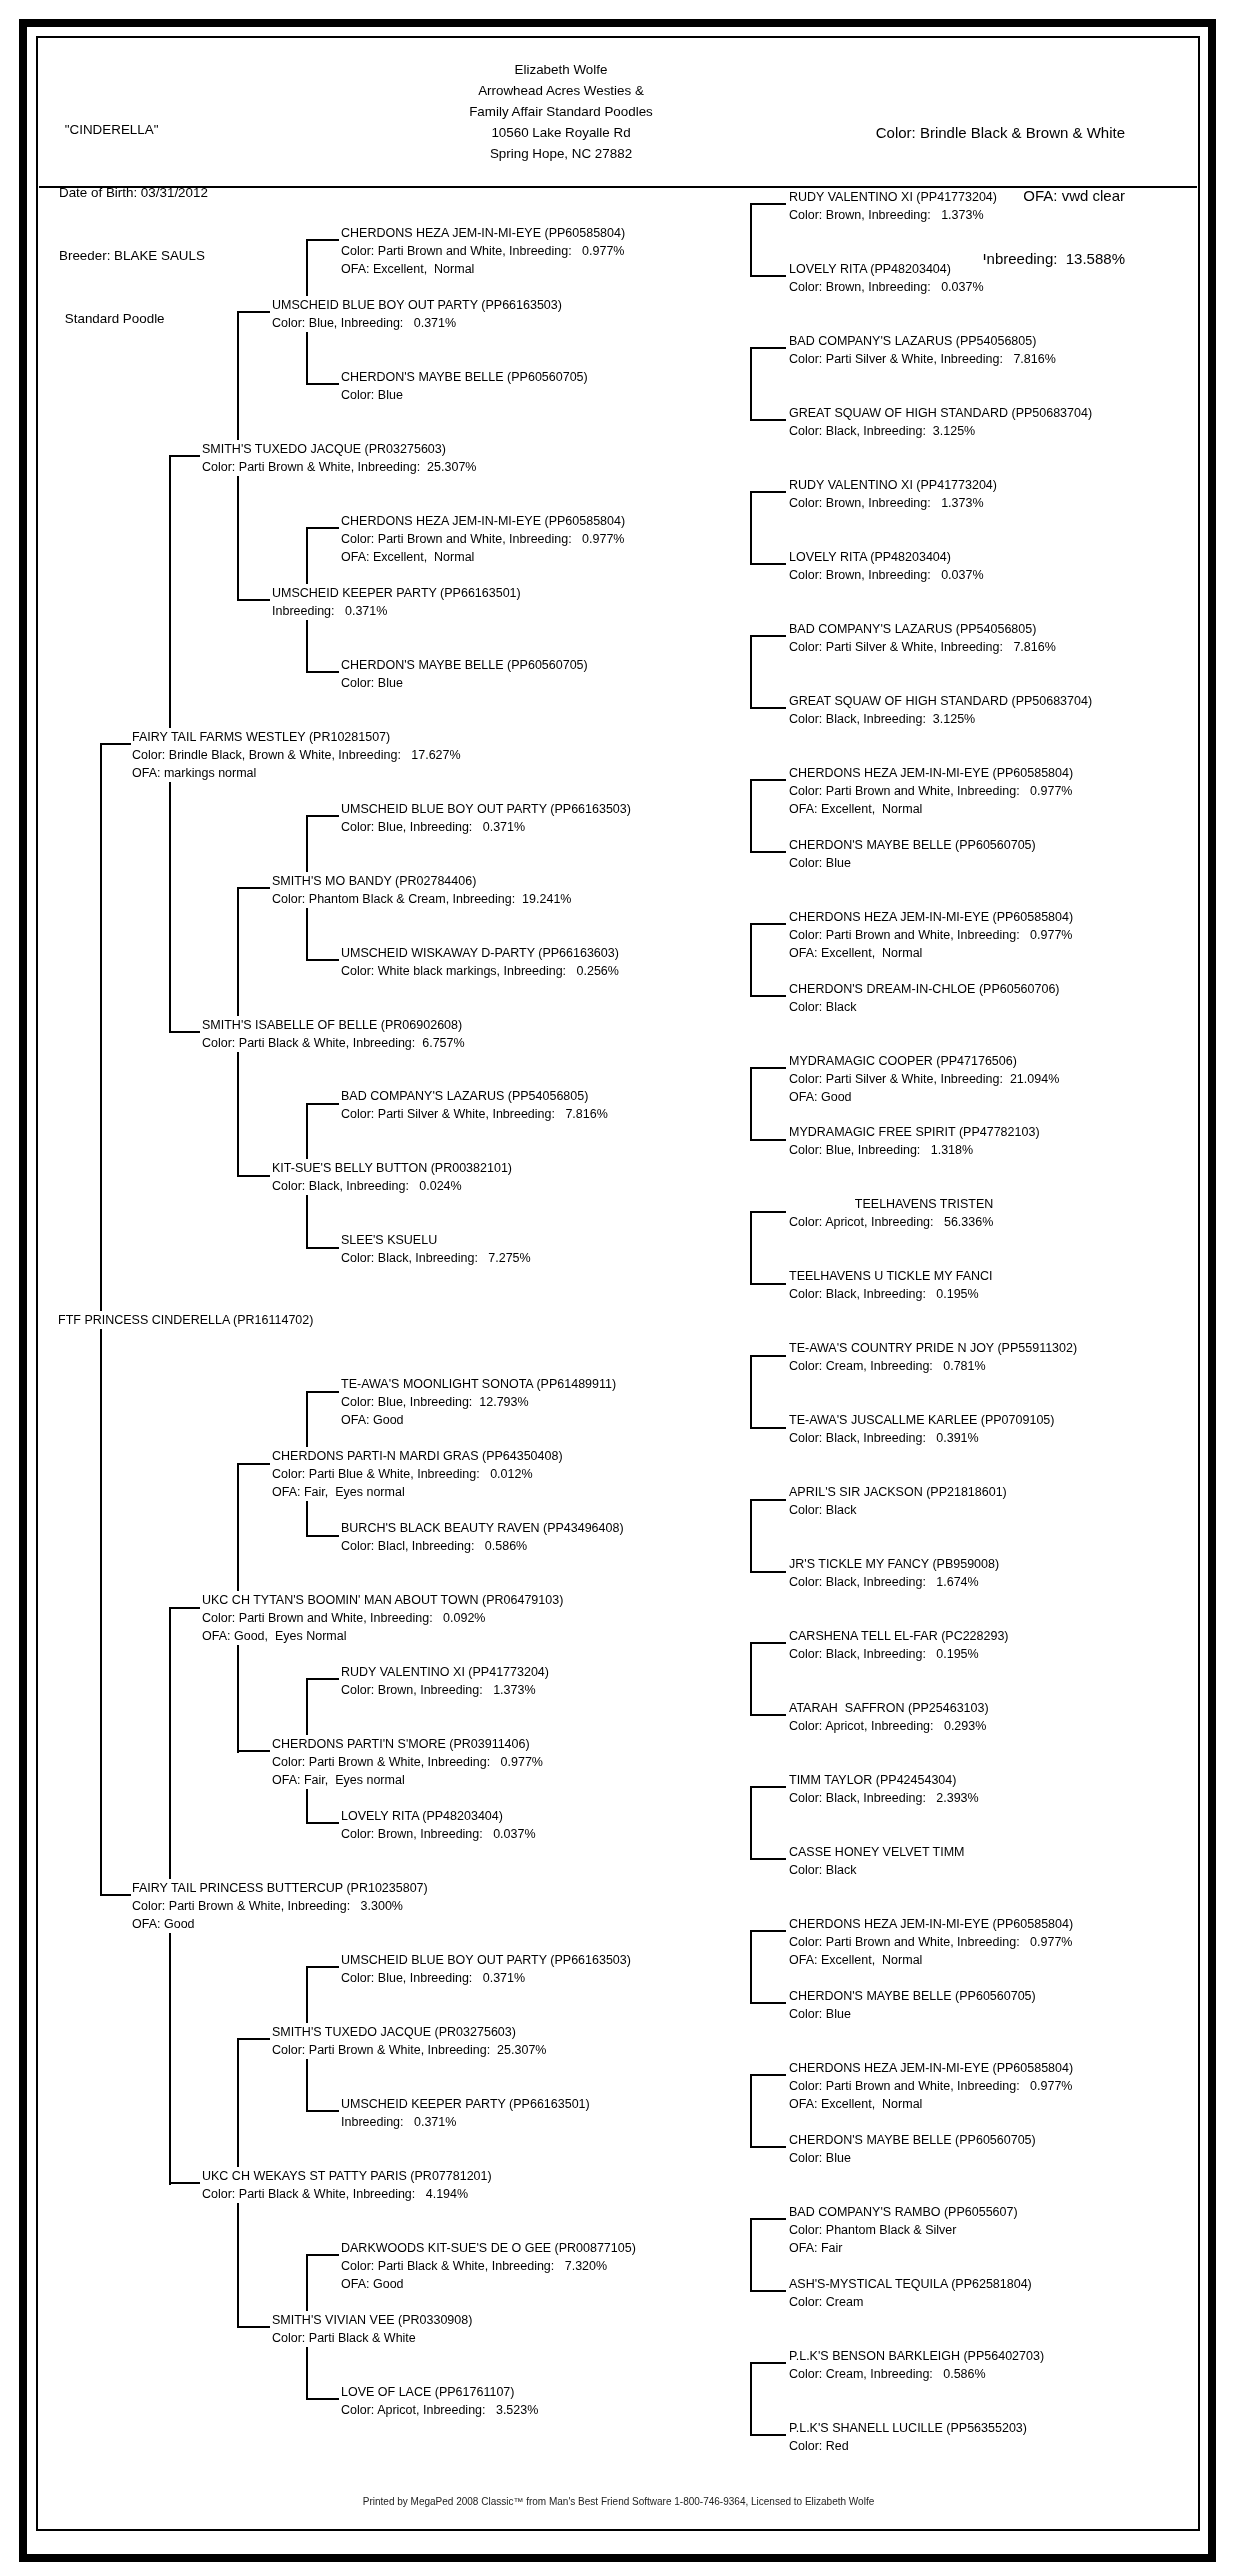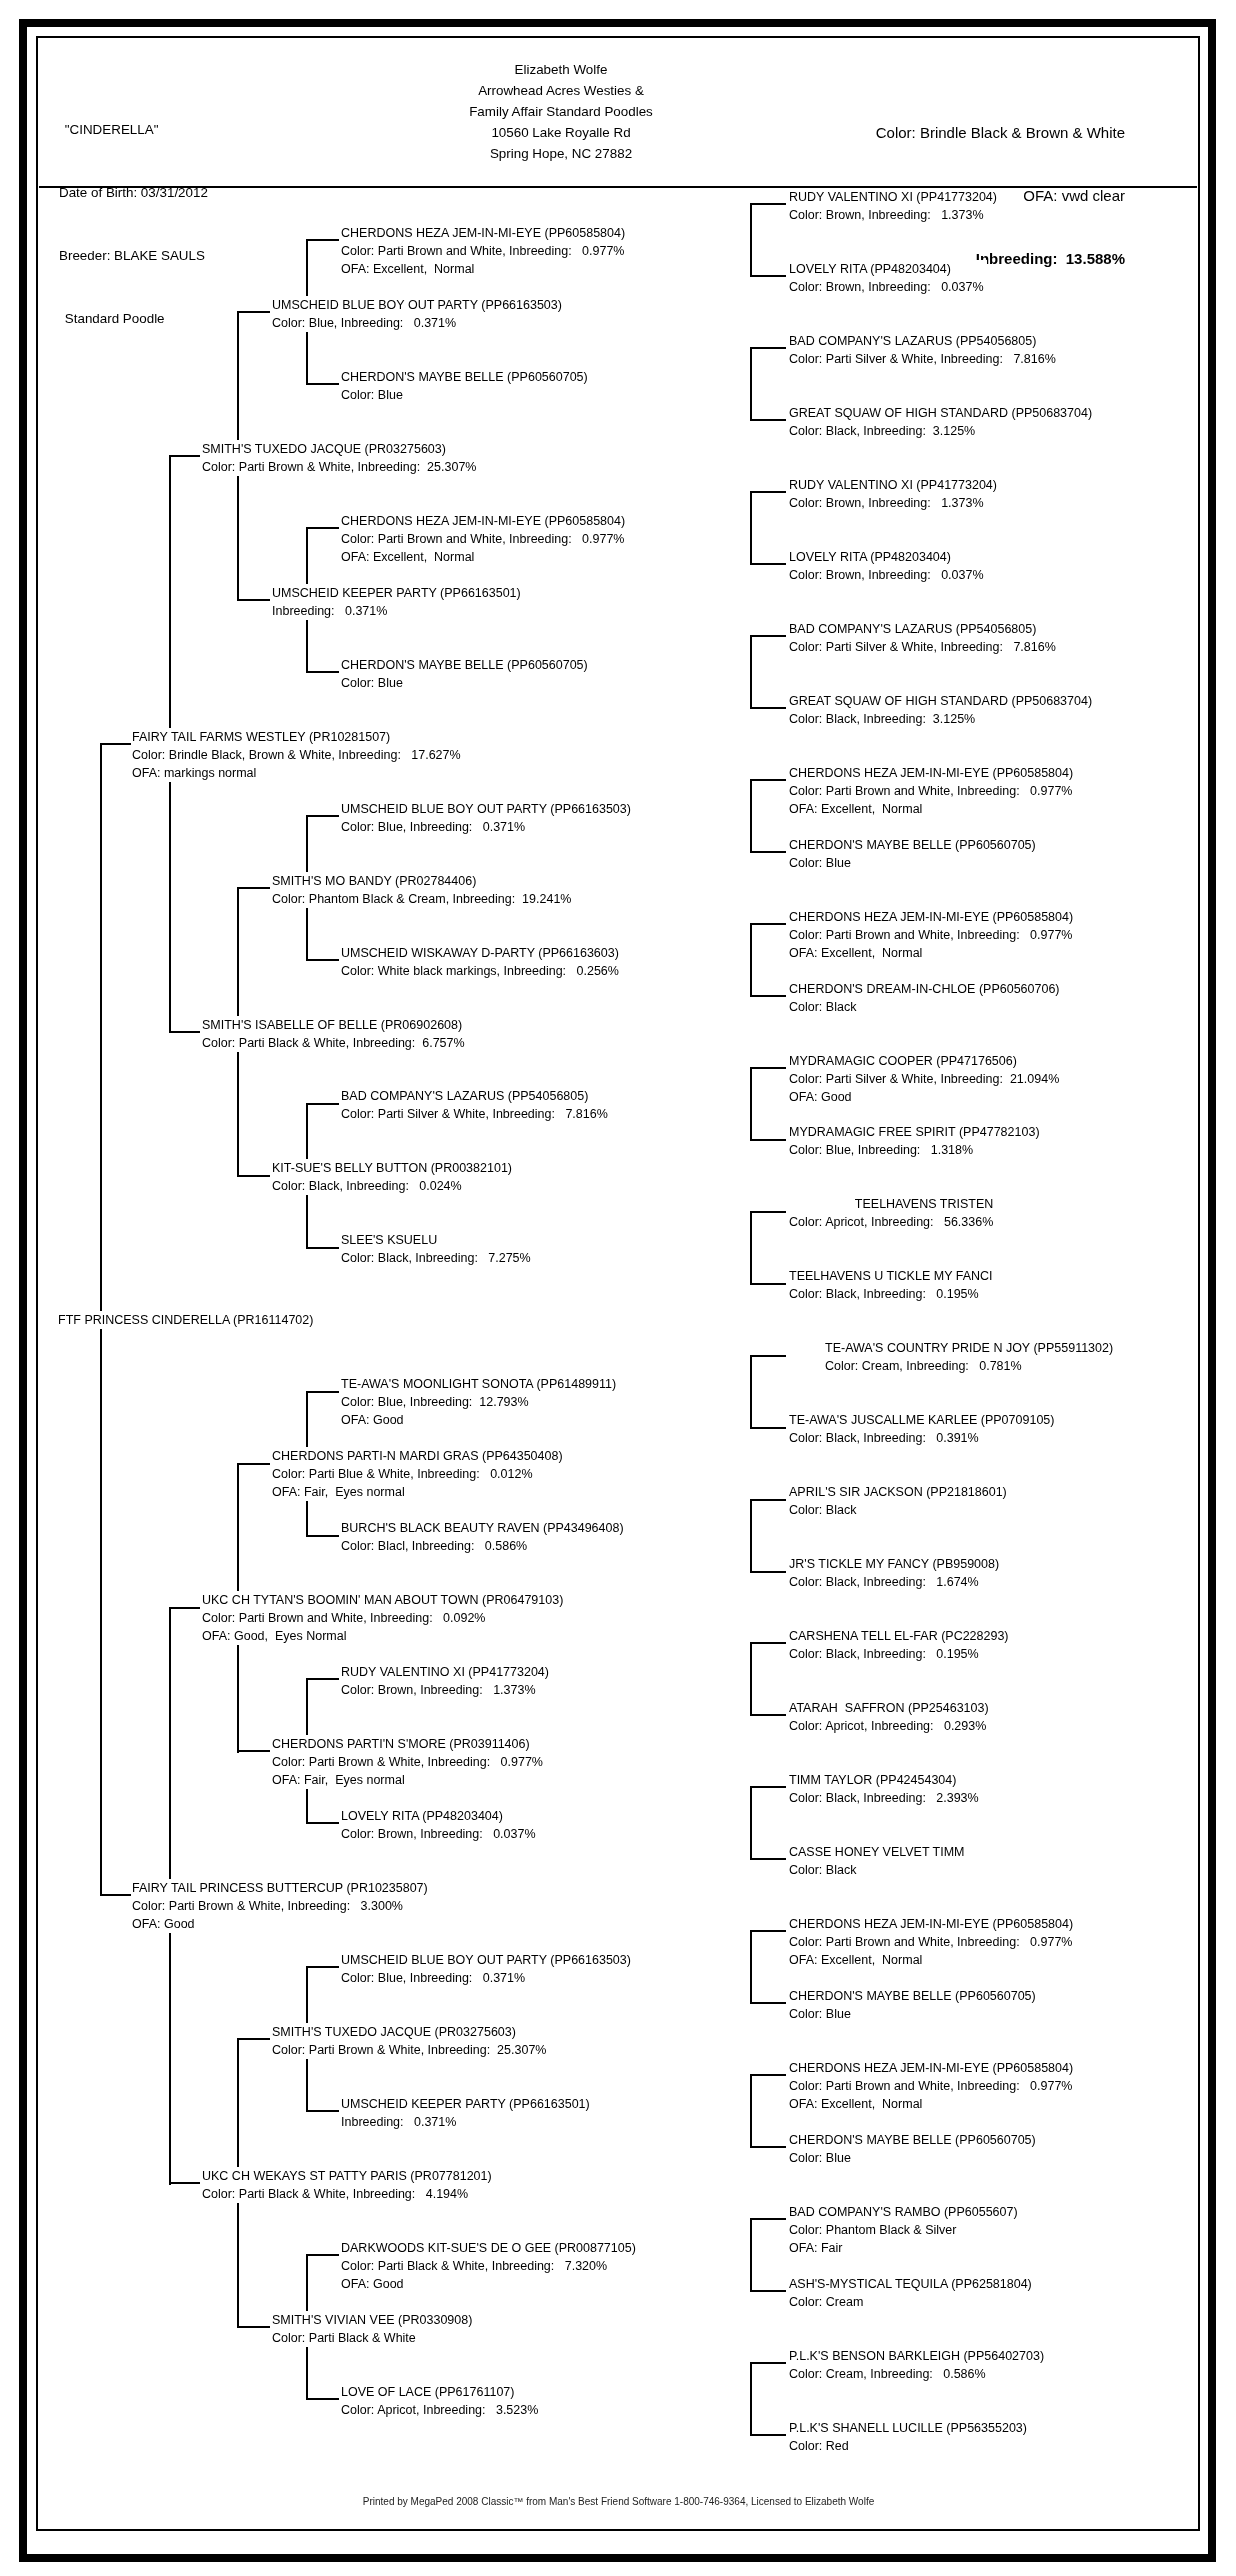--- a/index.html
+++ b/index.html
@@ -4,21 +4,21 @@
 <style>
   html,body{margin:0;padding:0;background:#ffffff;}
   .canvas{position:relative;width:1237px;height:2576px;background:#ffffff;overflow:hidden;
           font-family:"Liberation Sans", sans-serif;color:#000;}
   .outer-border{position:absolute;left:19px;top:19px;width:1181px;height:2527px;border:8.6px solid #000;}
   .inner-border{position:absolute;left:36px;top:36px;width:1160px;height:2491px;border:2.9px solid #000;}
   .hdr-subject{position:absolute;left:59px;top:77px;font-size:13.4px;line-height:21px;white-space:pre;}
   .hdr-subject .indent{padding-left:5.8px;}
   .hdr-center{position:absolute;left:249px;top:59px;width:624px;text-align:center;font-size:13.4px;line-height:21px;}
   .hdr-attrs{position:absolute;right:112px;top:80px;text-align:right;font-size:15px;line-height:21px;white-space:pre;}
-  .hdr-attrs .gap{font-weight:bold;}
+  .hdr-attrs .gap{}
   .divider{position:absolute;left:39px;top:186px;width:1158px;height:1.9px;background:#000;}
   #tree{position:absolute;left:0;top:0;width:1237px;height:1812px;}
   .ln{position:absolute;background:#000;z-index:1;}
   .node{position:absolute;z-index:2;background:#ffffff;font-size:12.5px;line-height:18px;
         white-space:pre;padding:0 3.8px 0 1px;}
   .footer{position:absolute;left:0;top:2496px;width:1237px;text-align:center;font-size:10px;color:#222;}
 </style>
 </head>
 <body>
 
@@ -167,21 +167,21 @@
       <div class="node" style="left: 271px; top: 872px;"><div>SMITH'S MO BANDY (PR02784406)</div><div>Color: Phantom Black &amp; Cream, Inbreeding:  19.241%</div></div>
       <div class="node" style="left: 788px; top: 1052px;"><div>MYDRAMAGIC COOPER (PP47176506)</div><div>Color: Parti Silver &amp; White, Inbreeding:  21.094%</div><div>OFA: Good</div></div>
       <div class="node" style="left: 788px; top: 1123px;"><div>MYDRAMAGIC FREE SPIRIT (PP47782103)</div><div>Color: Blue, Inbreeding:   1.318%</div></div>
       <div class="node" style="left: 340px; top: 1087px;"><div>BAD COMPANY'S LAZARUS (PP54056805)</div><div>Color: Parti Silver &amp; White, Inbreeding:   7.816%</div></div>
       <div class="node" style="left: 788px; top: 1195px; text-align: right;"><div>TEELHAVENS TRISTEN</div><div>Color: Apricot, Inbreeding:   56.336%</div></div>
       <div class="node" style="left: 788px; top: 1267px;"><div>TEELHAVENS U TICKLE MY FANCI</div><div>Color: Black, Inbreeding:   0.195%</div></div>
       <div class="node" style="left: 340px; top: 1231px;"><div>SLEE'S KSUELU</div><div>Color: Black, Inbreeding:   7.275%</div></div>
       <div class="node" style="left: 271px; top: 1159px;"><div>KIT-SUE'S BELLY BUTTON (PR00382101)</div><div>Color: Black, Inbreeding:   0.024%</div></div>
       <div class="node" style="left: 201px; top: 1016px;"><div>SMITH'S ISABELLE OF BELLE (PR06902608)</div><div>Color: Parti Black &amp; White, Inbreeding:  6.757%</div></div>
       <div class="node" style="left: 131px; top: 728px;"><div>FAIRY TAIL FARMS WESTLEY (PR10281507)</div><div>Color: Brindle Black, Brown &amp; White, Inbreeding:   17.627%</div><div>OFA: markings normal</div></div>
-      <div class="node" style="left: 788px; top: 1339px; margin-left: 36px;"><div>TE-AWA'S COUNTRY PRIDE N JOY (PP55911302)</div><div>Color: Cream, Inbreeding:   0.781%</div></div>
+      <div class="node" style="left: 788px; top: 1339px;"><div>TE-AWA'S COUNTRY PRIDE N JOY (PP55911302)</div><div>Color: Cream, Inbreeding:   0.781%</div></div>
       <div class="node" style="left: 788px; top: 1411px;"><div>TE-AWA'S JUSCALLME KARLEE (PP0709105)</div><div>Color: Black, Inbreeding:   0.391%</div></div>
       <div class="node" style="left: 340px; top: 1375px;"><div>TE-AWA'S MOONLIGHT SONOTA (PP61489911)</div><div>Color: Blue, Inbreeding:  12.793%</div><div>OFA: Good</div></div>
       <div class="node" style="left: 788px; top: 1483px;"><div>APRIL'S SIR JACKSON (PP21818601)</div><div>Color: Black</div></div>
       <div class="node" style="left: 788px; top: 1555px;"><div>JR'S TICKLE MY FANCY (PB959008)</div><div>Color: Black, Inbreeding:   1.674%</div></div>
       <div class="node" style="left: 340px; top: 1519px;"><div>BURCH'S BLACK BEAUTY RAVEN (PP43496408)</div><div>Color: Blacl, Inbreeding:   0.586%</div></div>
       <div class="node" style="left: 271px; top: 1447px;"><div>CHERDONS PARTI-N MARDI GRAS (PP64350408)</div><div>Color: Parti Blue &amp; White, Inbreeding:   0.012%</div><div>OFA: Fair,  Eyes normal</div></div>
       <div class="node" style="left: 788px; top: 1627px;"><div>CARSHENA TELL EL-FAR (PC228293)</div><div>Color: Black, Inbreeding:   0.195%</div></div>
       <div class="node" style="left: 788px; top: 1699px;"><div>ATARAH  SAFFRON (PP25463103)</div><div>Color: Apricot, Inbreeding:   0.293%</div></div>
       <div class="node" style="left: 340px; top: 1663px;"><div>RUDY VALENTINO XI (PP41773204)</div><div>Color: Brown, Inbreeding:   1.373%</div></div>
       <div class="node" style="left: 788px; top: 1771px;"><div>TIMM TAYLOR (PP42454304)</div><div>Color: Black, Inbreeding:   2.393%</div></div>

